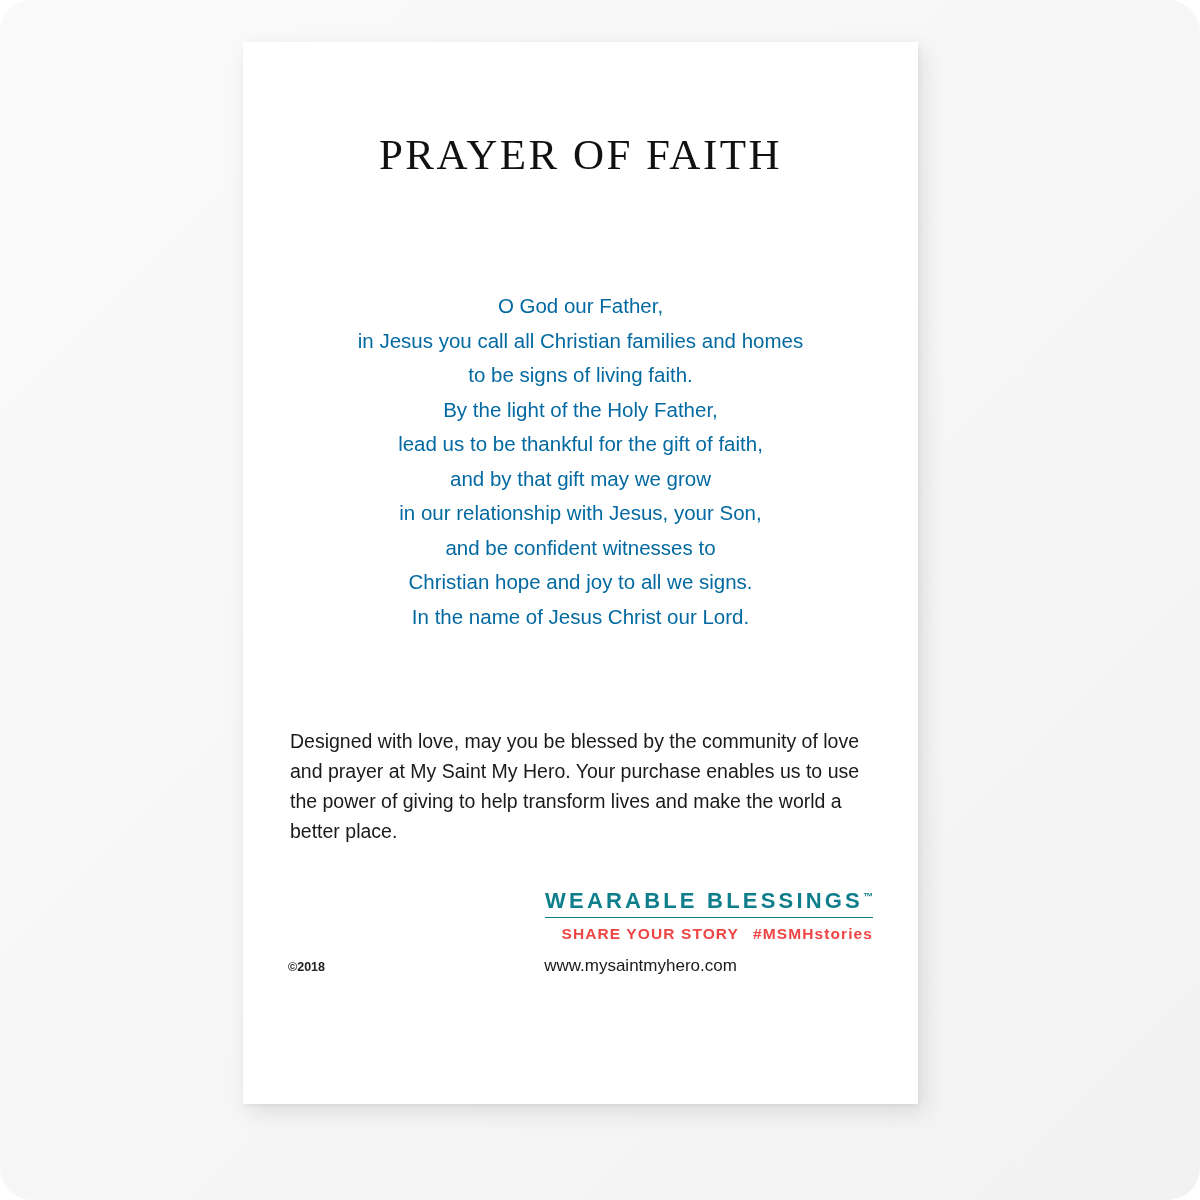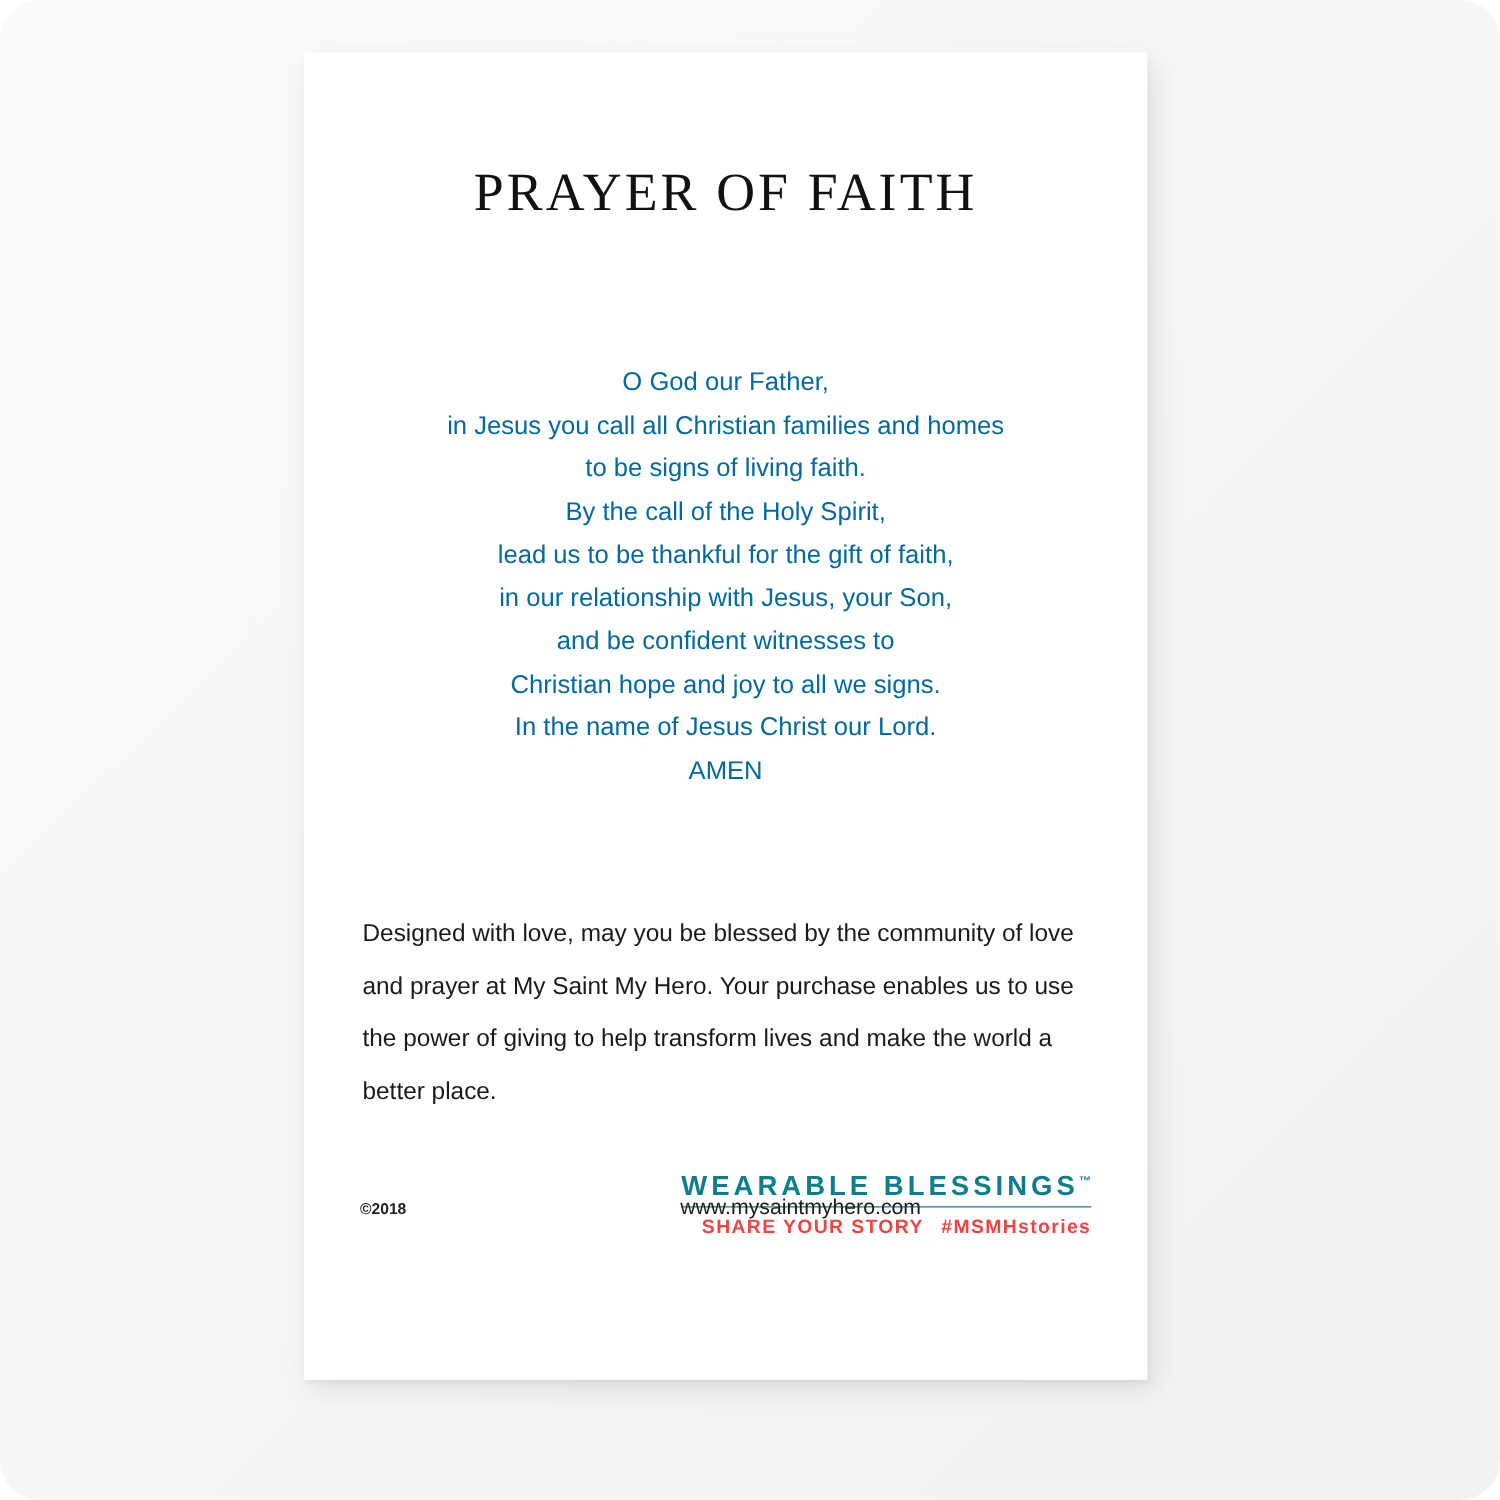--- a/index.html
+++ b/index.html
@@ -65,21 +65,21 @@
   }
   .prayer .line { display: block; white-space: nowrap; }
   .prayer .amen { display: block; }
 
   .blurb {
     margin: 0;
     padding: 92px 2px 0 2px;
     text-align: left;
     color: #1a1a1a;
     font-size: 19.5px;
-    line-height: 42px;
+    line-height: 30px;
   }
 
   .brand-block {
     margin-top: 42px;
     text-align: right;
   }
 
   .brand-main {
     display: inline-block;
     color: #0f7e8c;
@@ -136,27 +136,27 @@
 
   <div id="card">
     <div id="card-inner">
 
       <h1 class="title">PRAYER OF FAITH</h1>
 
       <div class="prayer">
         <span class="line">O God our Father,</span>
         <span class="line">in Jesus you call all Christian families and homes</span>
         <span class="line">to be signs of living faith.</span>
-        <span class="line">By the call of the Holy Spirit,</span>
+        <span class="line">By the light of the Holy Father,</span>
         <span class="line">lead us to be thankful for the gift of faith,</span>
+        <span class="line">and by that gift may we grow</span>
         <span class="line">in our relationship with Jesus, your Son,</span>
         <span class="line">and be confident witnesses to</span>
         <span class="line">Christian hope and joy to all we signs.</span>
         <span class="line">In the name of Jesus Christ our Lord.</span>
-        <span class="amen">AMEN</span>
       </div>
 
       <p class="blurb">Designed with love, may you be blessed by the community of love and prayer at My Saint My Hero. Your purchase enables us to use the power of giving to help transform lives and make the world a better place.</p>
 
       <div class="brand-block">
         <div class="brand-main">
           <span>WEARABLE BLESSINGS</span><span class="tm">™</span>
         </div>
         <div class="brand-sub">
           <span>SHARE YOUR STORY</span><span class="hash">#MSMHstories</span>

